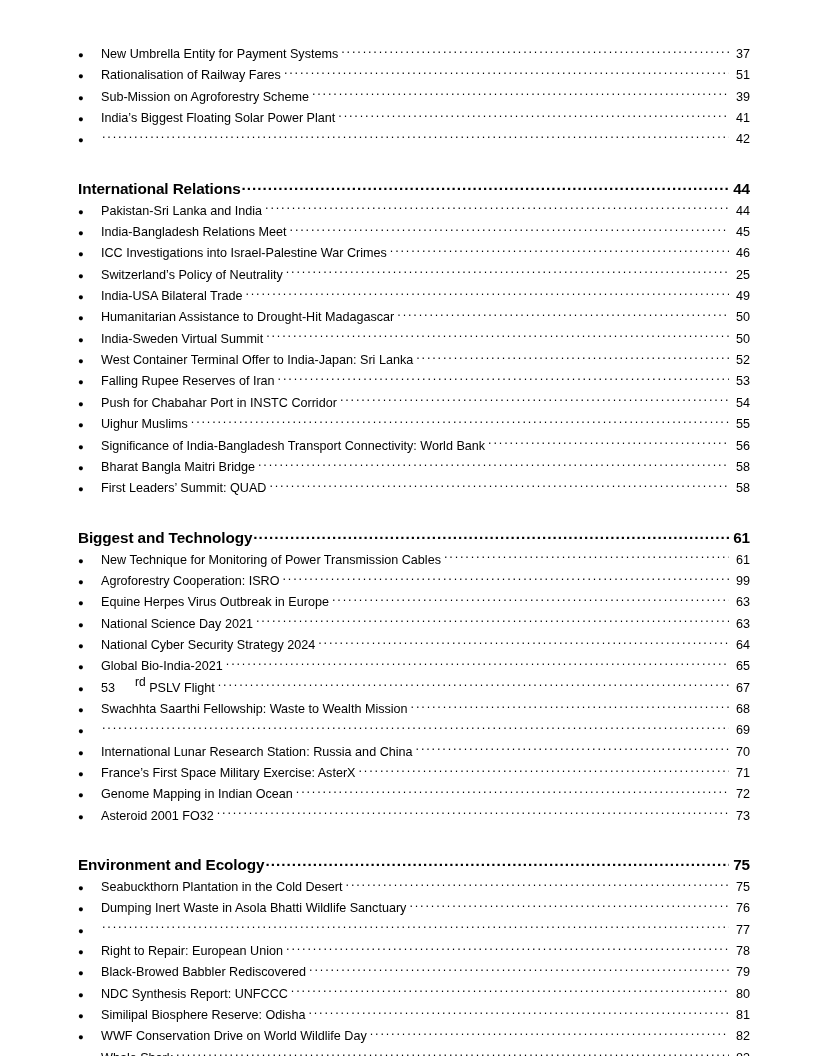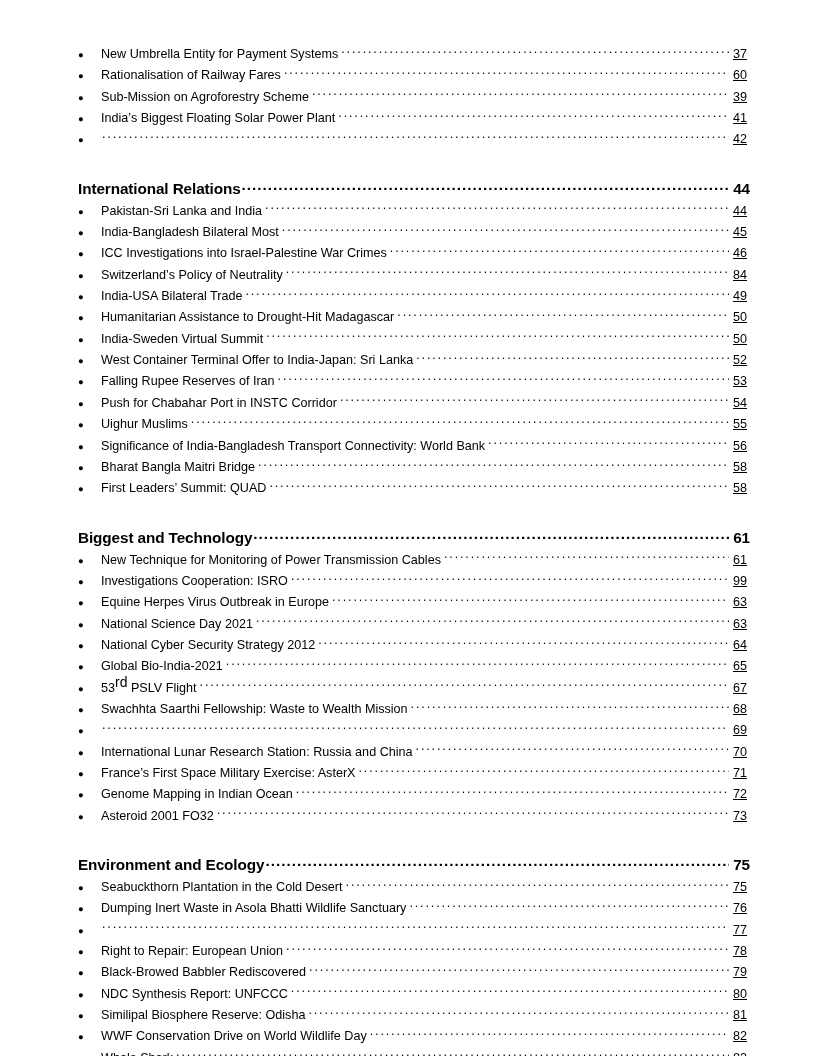--- a/index.html
+++ b/index.html
@@ -103,47 +103,48 @@
     position: absolute;
     left: 0;
     bottom: -1px;
     font-size: 12.6px;
     letter-spacing: 1.85px;
     white-space: nowrap;
     color: #000;
   }
   .entry .ent-page {
     flex: 0 0 auto;
+    text-align: right;
     min-width: 17px;
     padding-left: 3px;
-    text-decoration: underline;
   }
   .entry .sup {
-    font-size: 14px;
+    font-size: 12px;
     vertical-align: super;
     line-height: 0;
+    margin-left: 20px;
   }
 </style>
 </head>
 <body>
 
 <div id="page">
   <div class="toc">
       <div class="section-block first">
         <div class="entry">
           <span class="bullet">●</span>
           <span class="ent-title">New Umbrella Entity for Payment Systems</span>
           <span class="leader"></span>
           <span class="ent-page">37</span>
         </div>
         <div class="entry">
           <span class="bullet">●</span>
           <span class="ent-title">Rationalisation of Railway Fares</span>
           <span class="leader"></span>
-          <span class="ent-page">60</span>
+          <span class="ent-page">51</span>
         </div>
         <div class="entry">
           <span class="bullet">●</span>
           <span class="ent-title">Sub-Mission on Agroforestry Scheme</span>
           <span class="leader"></span>
           <span class="ent-page">39</span>
         </div>
         <div class="entry">
           <span class="bullet">●</span>
           <span class="ent-title">India’s Biggest Floating Solar Power Plant</span>
@@ -163,35 +164,35 @@
           <span class="sec-page">44</span>
         </div>
         <div class="entry">
           <span class="bullet">●</span>
           <span class="ent-title">Pakistan-Sri Lanka and India</span>
           <span class="leader"></span>
           <span class="ent-page">44</span>
         </div>
         <div class="entry">
           <span class="bullet">●</span>
-          <span class="ent-title">India-Bangladesh Bilateral Most</span>
+          <span class="ent-title">India-Bangladesh Relations Meet</span>
           <span class="leader"></span>
           <span class="ent-page">45</span>
         </div>
         <div class="entry">
           <span class="bullet">●</span>
           <span class="ent-title">ICC Investigations into Israel-Palestine War Crimes</span>
           <span class="leader"></span>
           <span class="ent-page">46</span>
         </div>
         <div class="entry">
           <span class="bullet">●</span>
           <span class="ent-title">Switzerland’s Policy of Neutrality</span>
           <span class="leader"></span>
-          <span class="ent-page">84</span>
+          <span class="ent-page">25</span>
         </div>
         <div class="entry">
           <span class="bullet">●</span>
           <span class="ent-title">India-USA Bilateral Trade</span>
           <span class="leader"></span>
           <span class="ent-page">49</span>
         </div>
         <div class="entry">
           <span class="bullet">●</span>
           <span class="ent-title">Humanitarian Assistance to Drought-Hit Madagascar</span>
@@ -254,39 +255,39 @@
           <span class="sec-page">61</span>
         </div>
         <div class="entry">
           <span class="bullet">●</span>
           <span class="ent-title">New Technique for Monitoring of Power Transmission Cables</span>
           <span class="leader"></span>
           <span class="ent-page">61</span>
         </div>
         <div class="entry">
           <span class="bullet">●</span>
-          <span class="ent-title">Investigations Cooperation: ISRO</span>
+          <span class="ent-title">Agroforestry Cooperation: ISRO</span>
           <span class="leader"></span>
           <span class="ent-page">99</span>
         </div>
         <div class="entry">
           <span class="bullet">●</span>
           <span class="ent-title">Equine Herpes Virus Outbreak in Europe</span>
           <span class="leader"></span>
           <span class="ent-page">63</span>
         </div>
         <div class="entry">
           <span class="bullet">●</span>
           <span class="ent-title">National Science Day 2021</span>
           <span class="leader"></span>
           <span class="ent-page">63</span>
         </div>
         <div class="entry">
           <span class="bullet">●</span>
-          <span class="ent-title">National Cyber Security Strategy 2012</span>
+          <span class="ent-title">National Cyber Security Strategy 2024</span>
           <span class="leader"></span>
           <span class="ent-page">64</span>
         </div>
         <div class="entry">
           <span class="bullet">●</span>
           <span class="ent-title">Global Bio-India-2021</span>
           <span class="leader"></span>
           <span class="ent-page">65</span>
         </div>
         <div class="entry">

